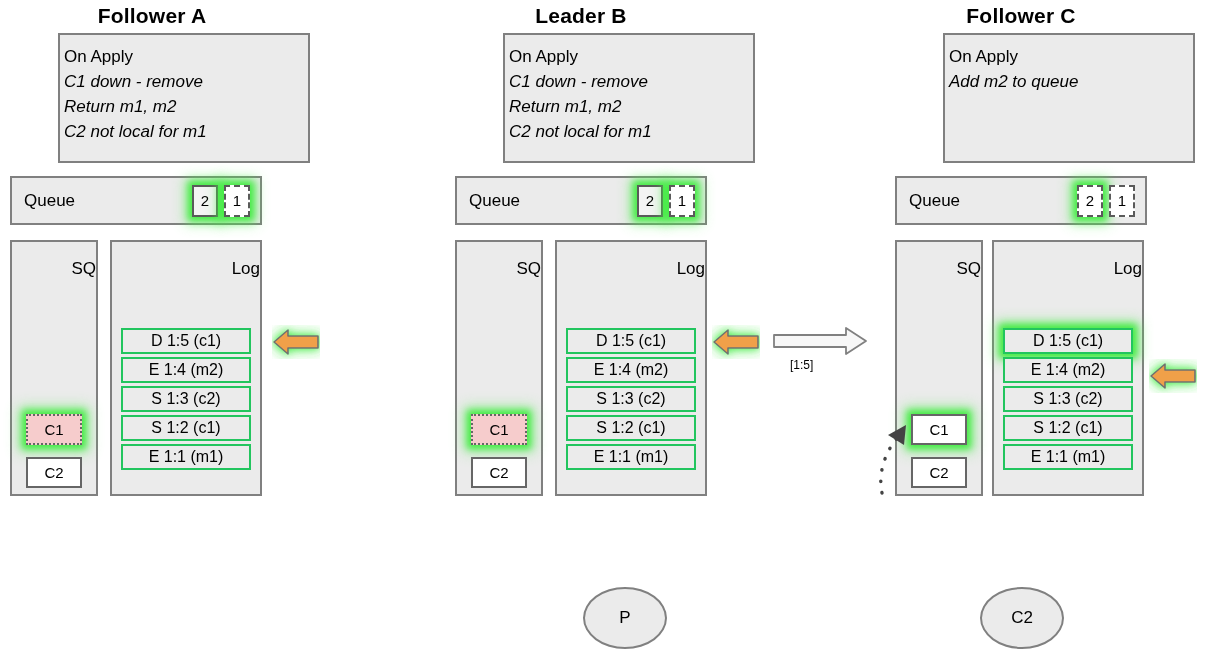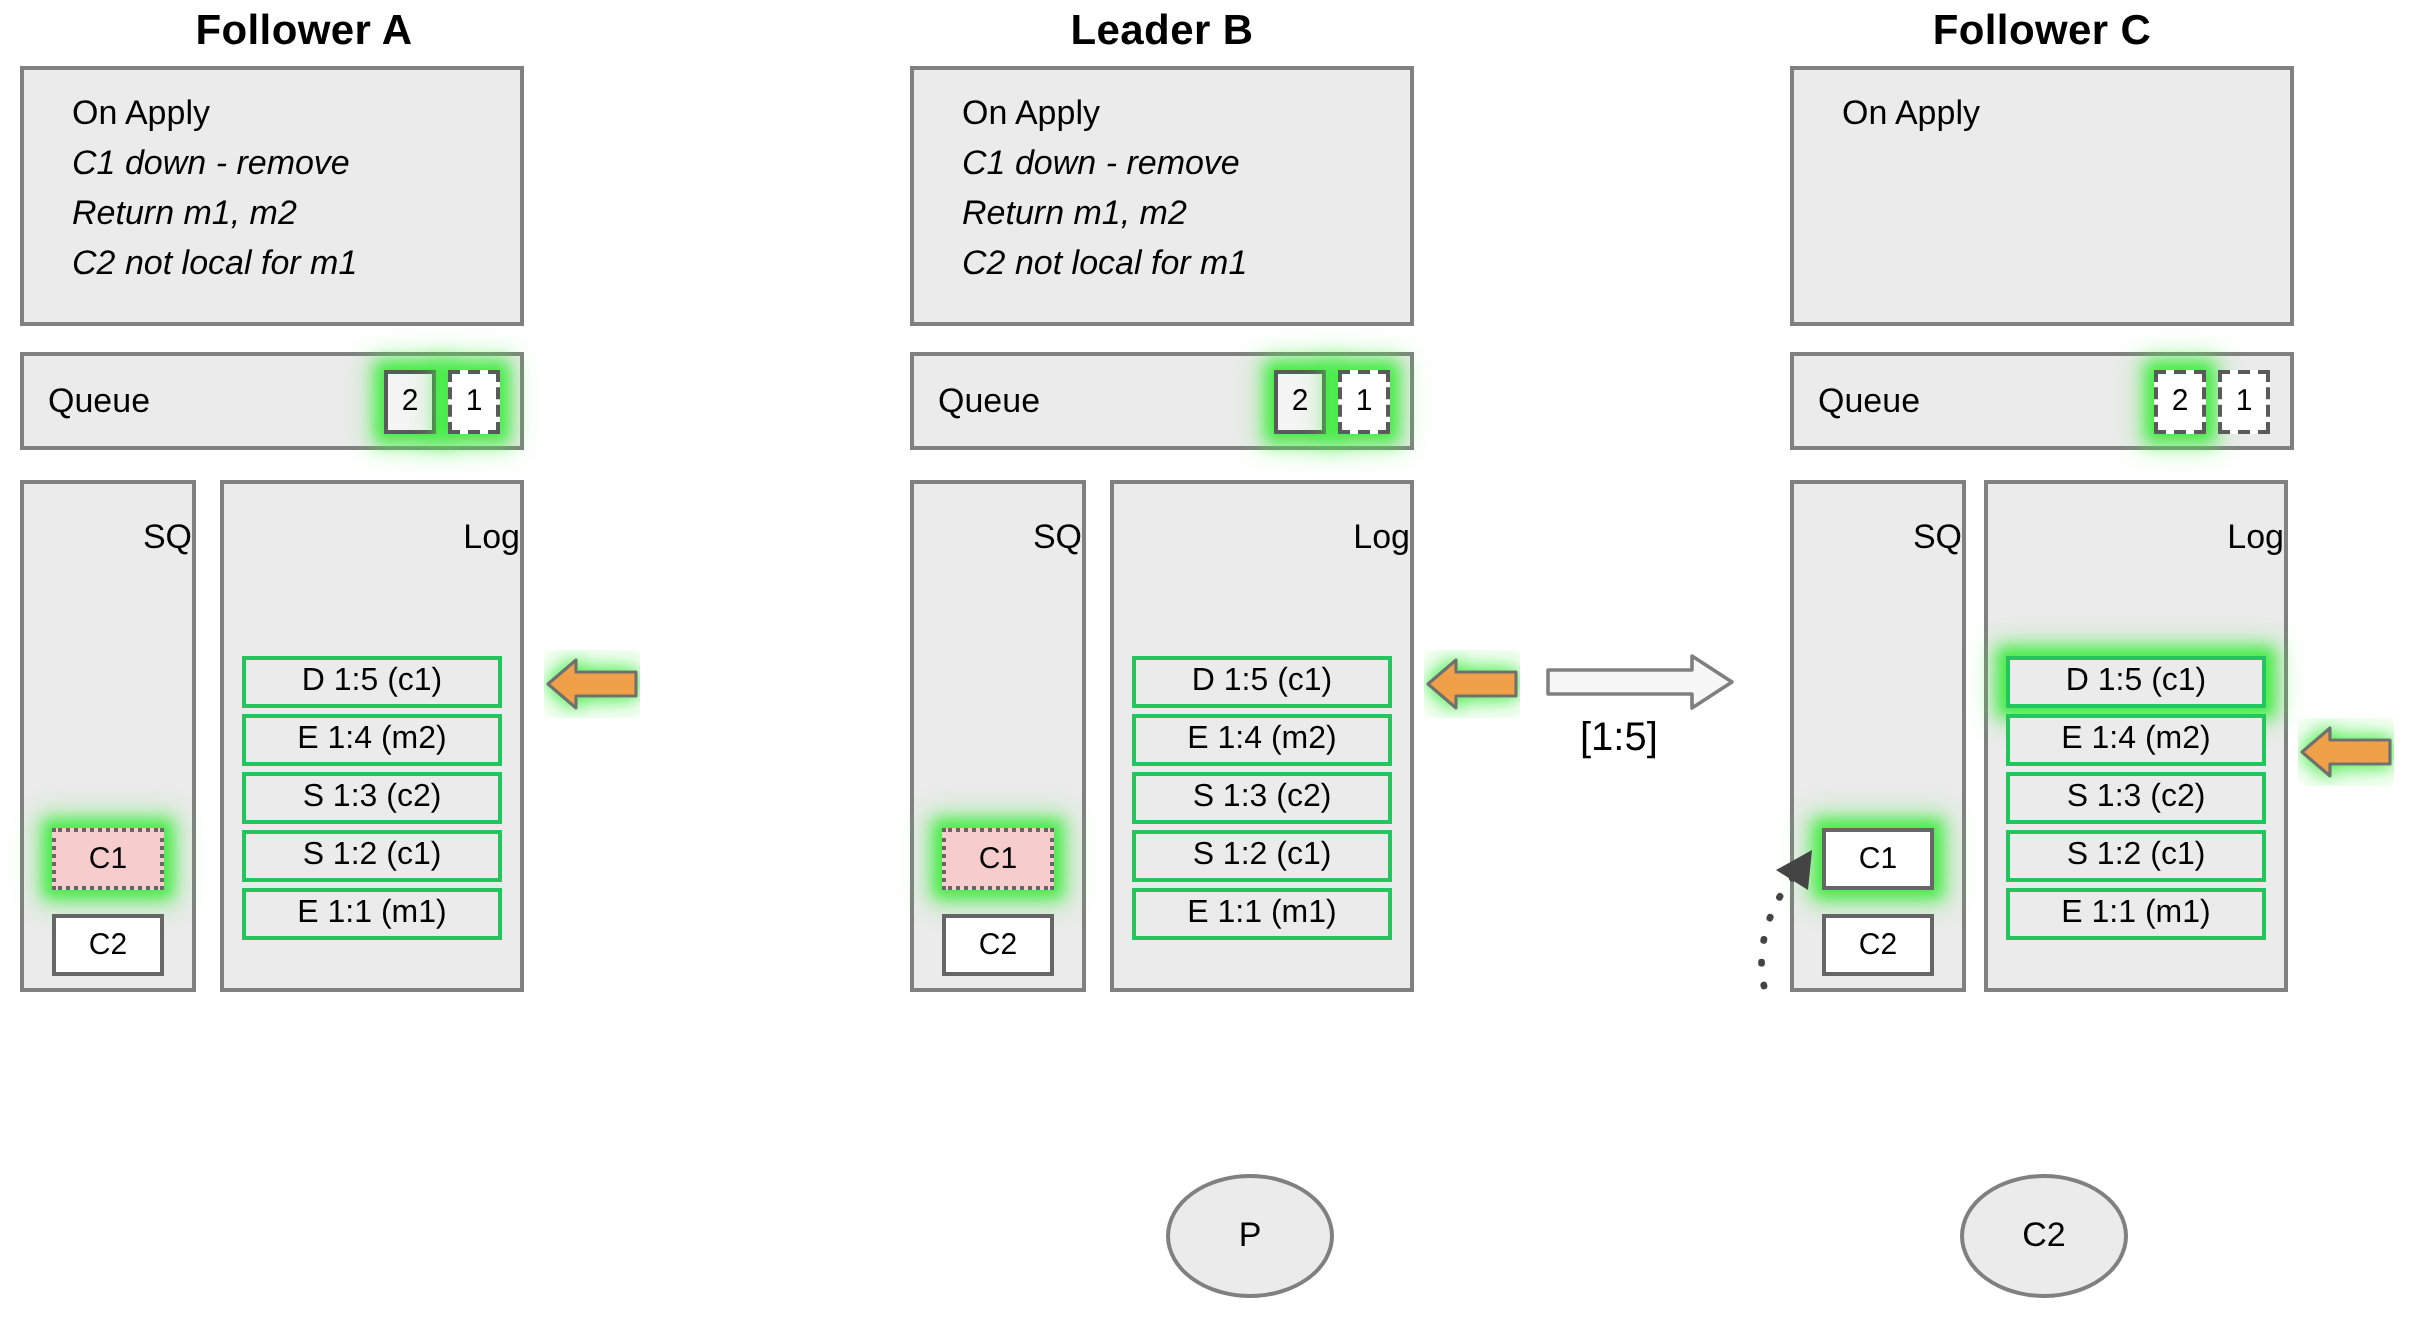--- a/index.html
+++ b/index.html
@@ -25,21 +25,22 @@
     text-align: center;
     letter-spacing: 0.2px;
     white-space: nowrap;
   }
   .panel {
     background: #ebebeb;
     border: 2px solid #808080;
     box-sizing: border-box;
   }
   .apply-box {
-    padding: 9px 0 0 24px;
+    padding: 9px 0 0 4px;
+    margin-left: 48px;
   }
   .apply-line {
     font-size: 17px;
     line-height: 25px;
     white-space: nowrap;
   }
   .apply-line.italic { font-style: italic; }
 
   .queue-box {
     display: flex;
@@ -129,21 +130,21 @@
     width: 48px;
     height: 34px;
   }
   .white-arrow {
     position: absolute;
     width: 96px;
     height: 34px;
   }
   .arrow-label {
     position: absolute;
-    font-size: 20px;
+    font-size: 12px;
     white-space: nowrap;
   }
 
   .ellipse {
     position: absolute;
     width: 84px;
     height: 62px;
     border-radius: 50%;
     background: #ebebeb;
     border: 2px solid #808080;
@@ -264,20 +265,21 @@
     <path d="M2 11 L74 11 L74 4 L94 17 L74 30 L74 23 L2 23 Z" fill="#f7f7f7" stroke="#808080" stroke-width="1.8" stroke-linejoin="round"></path>
   </svg>
 </div>
 <div class="arrow-label" style="left:790px; top:358px;">[1:5]</div>
 
 <div class="node" style="left:885px; top:0px; width:272px; height:500px;">
   <div class="node-title" style="left:0; top:4px; position:absolute; width:272px;">Follower C</div>
 
   <div class="panel apply-box" style="position:absolute; left:10px; top:33px; width:252px; height:130px;">
     <div class="apply-line">On Apply</div>
+    <div class="apply-line italic">Add m2 to queue</div>
   </div>
 
   <div class="panel queue-box" style="position:absolute; left:10px; top:176px; width:252px; height:49px;">
     <div class="queue-label">Queue</div>
     <div class="queue-slots">
       <div class="qslot dashed glow">2</div>
       <div class="qslot dashed">1</div>
     </div>
   </div>
 

